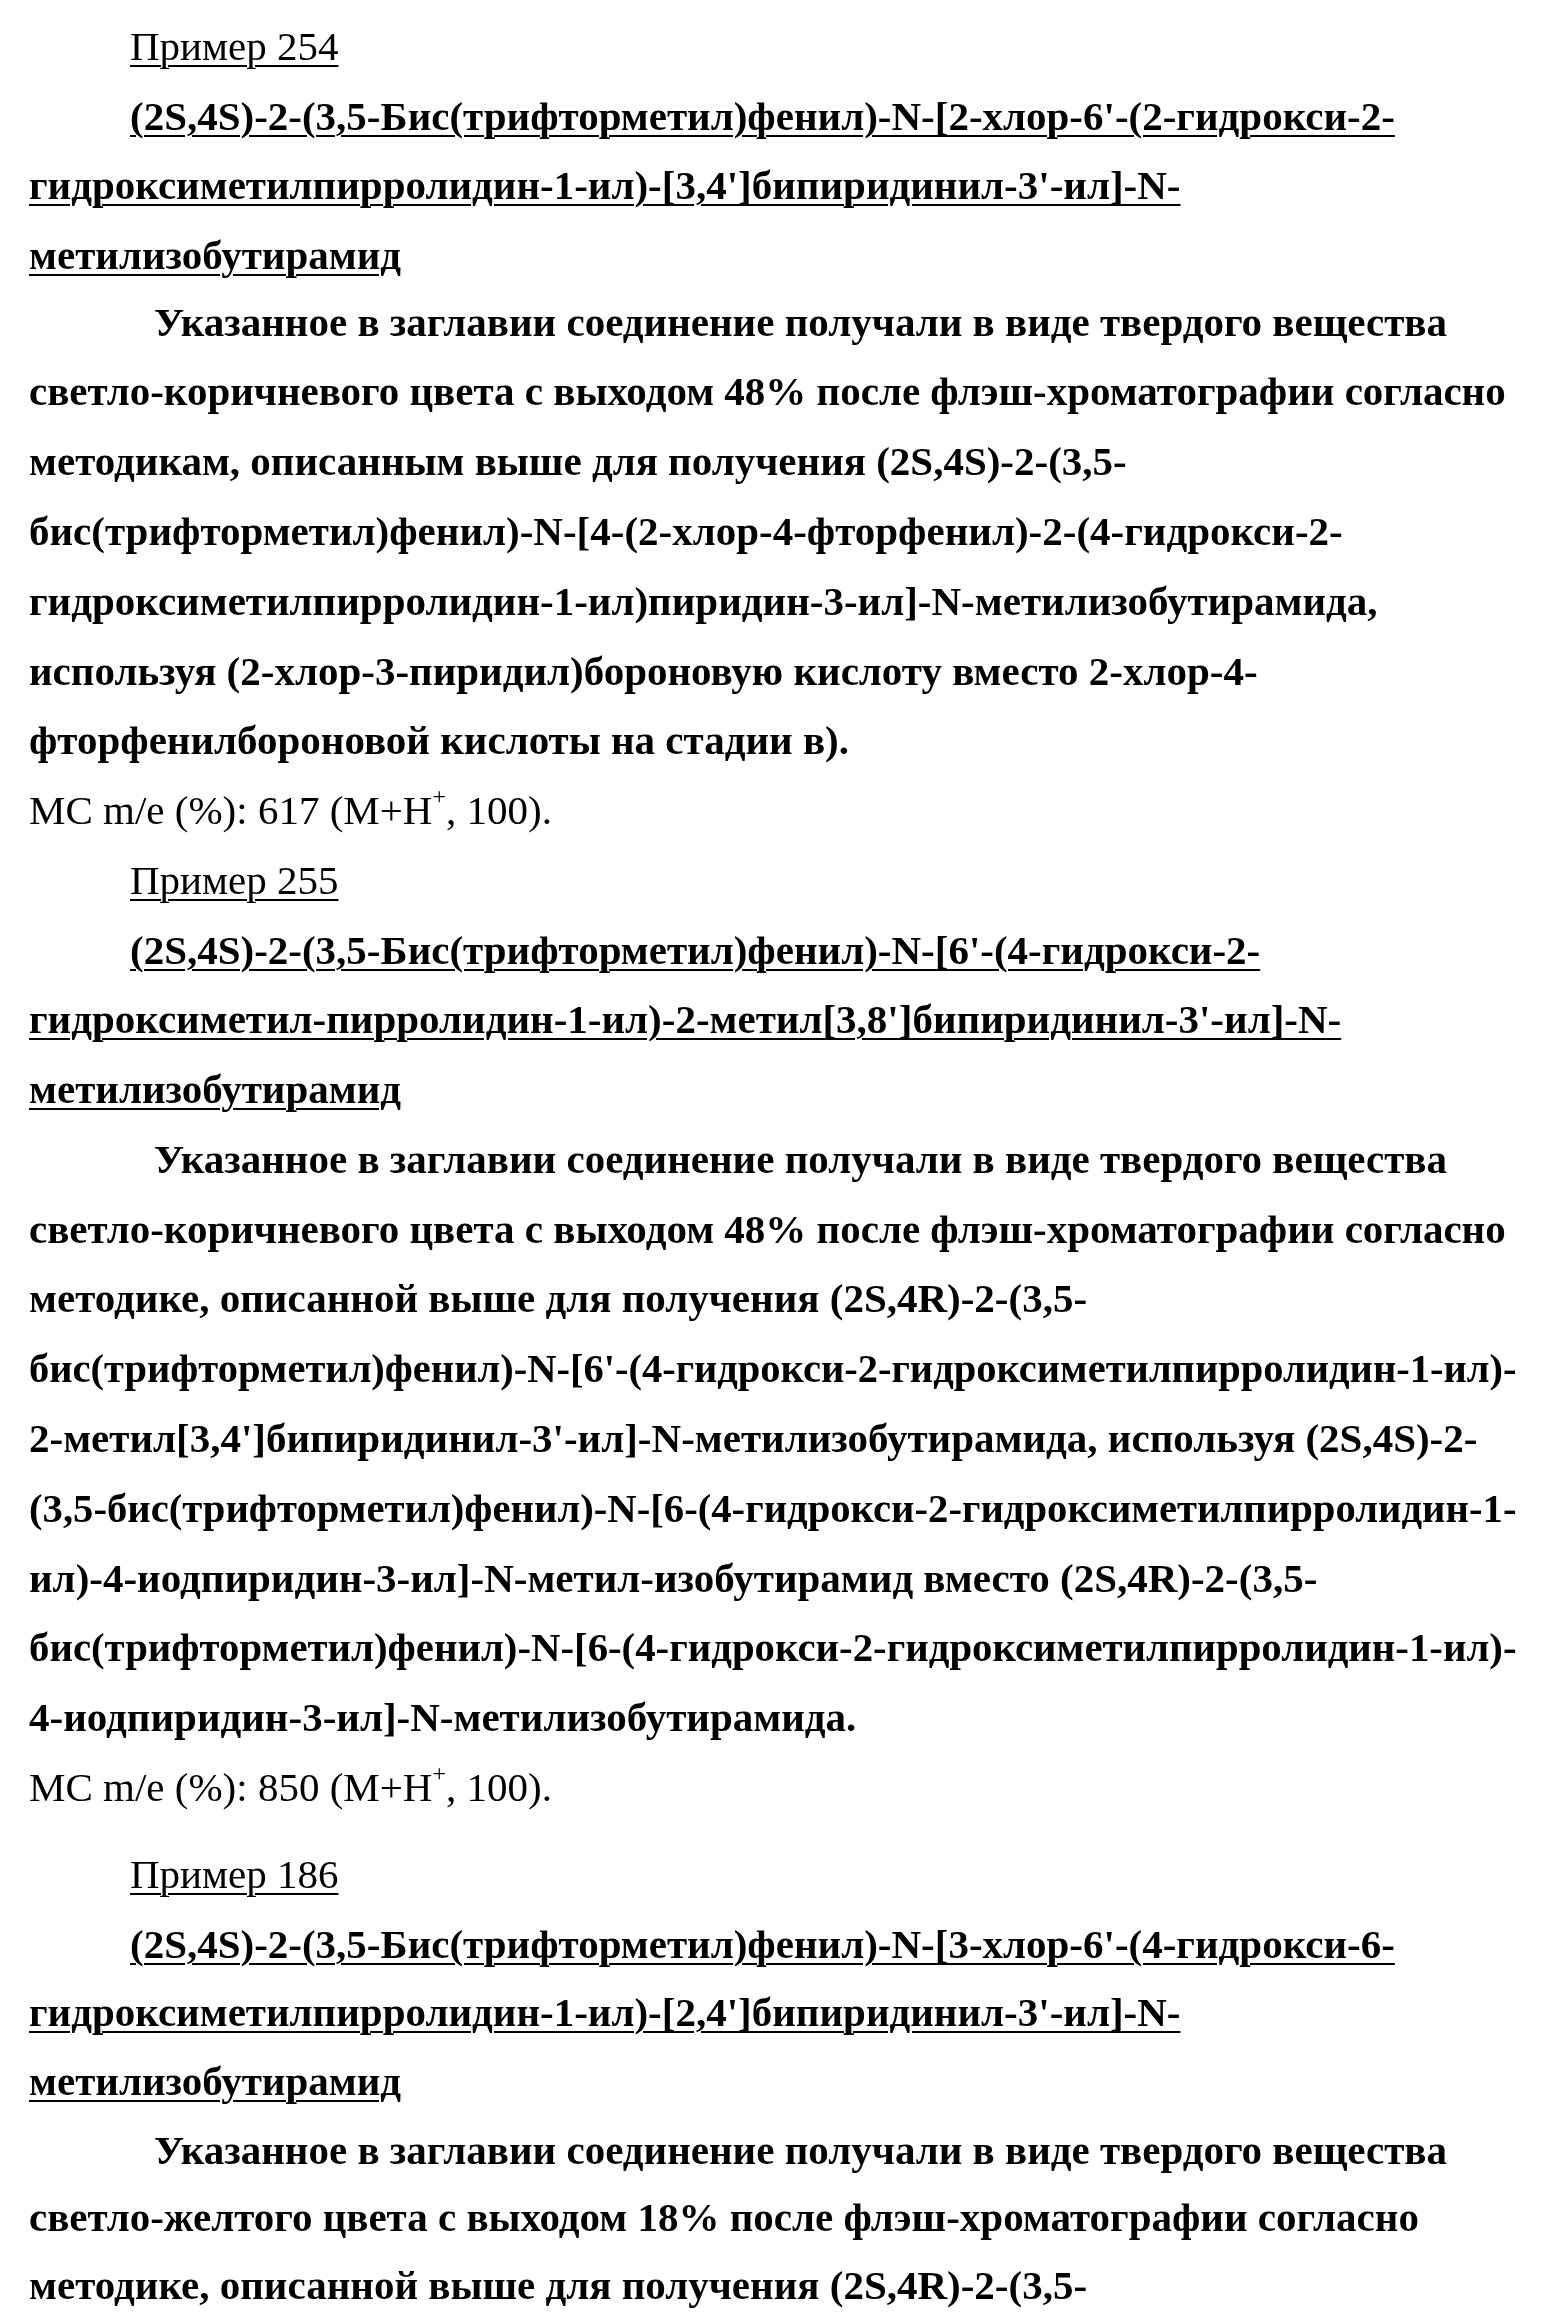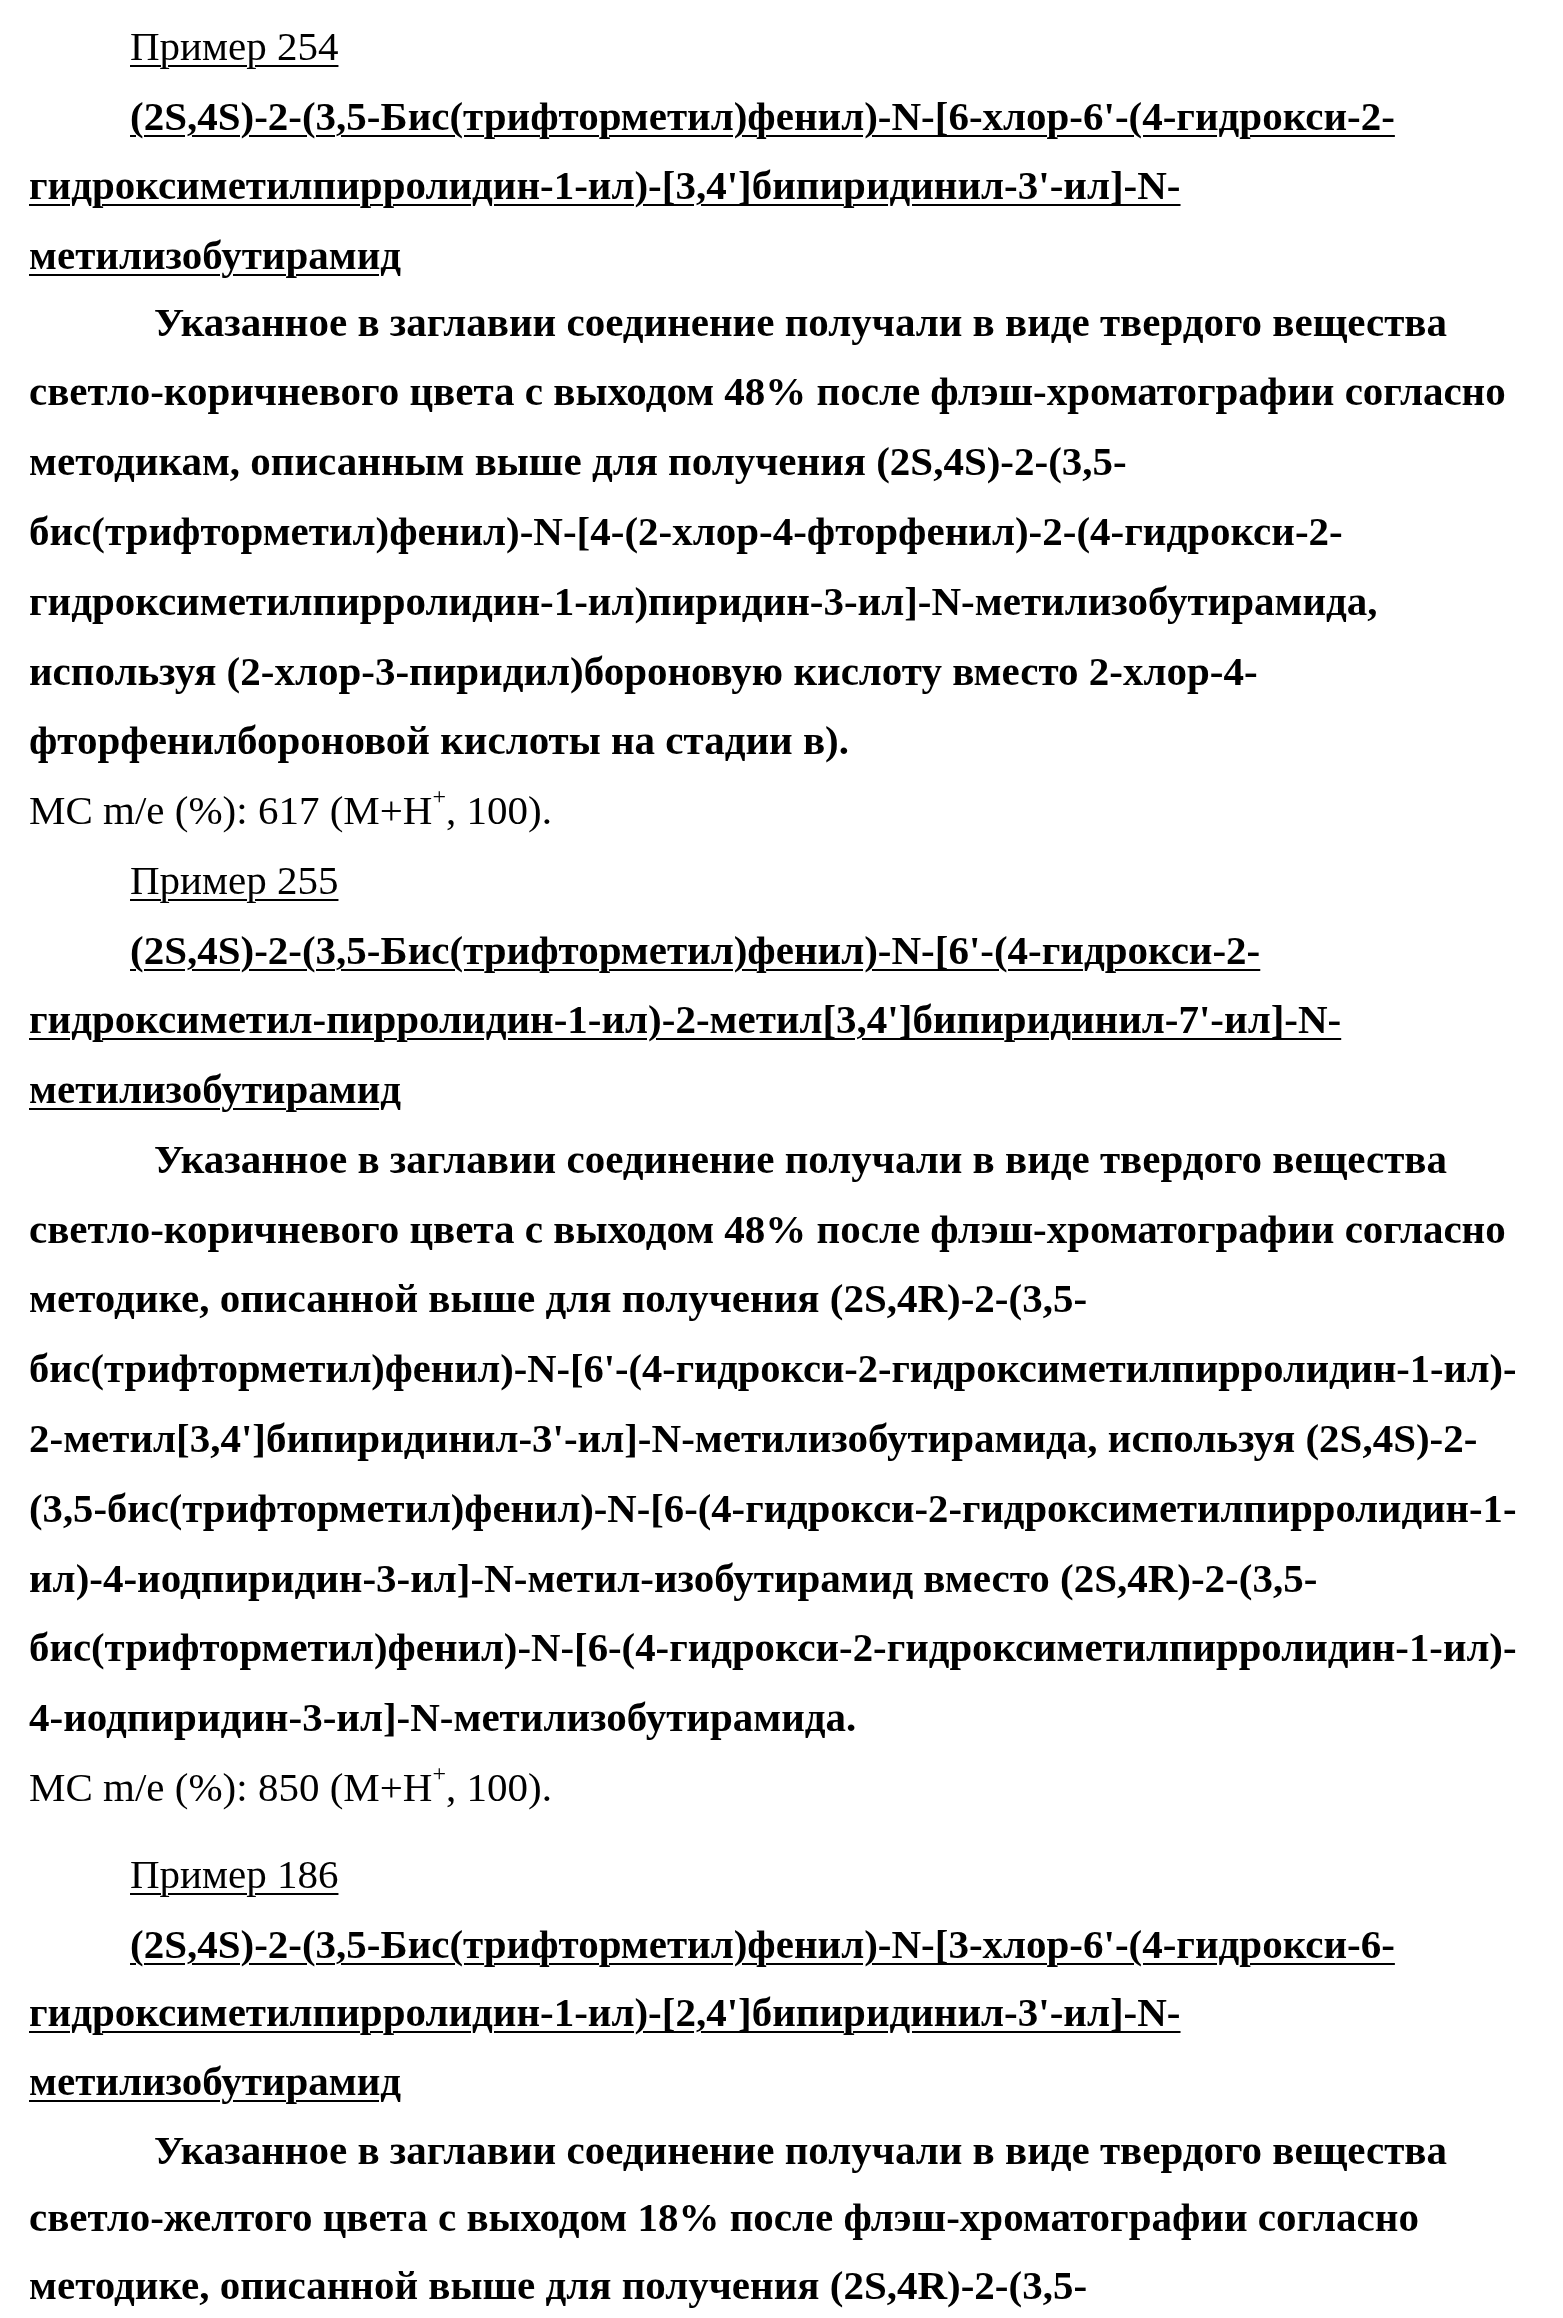--- a/index.html
+++ b/index.html
@@ -45,42 +45,42 @@
     }
   </style>
 </head>
 <body>
 
 <div class="page">
 
   <section>
     <div class="line regular ul" style="left:130px; top:18px;">Пример 254</div>
 
-    <div class="line bold ul" style="left:130px; top:88px;">(2S,4S)-2-(3,5-Бис(трифторметил)фенил)-N-[6-хлор-6'-(4-гидрокси-2-</div>
+    <div class="line bold ul" style="left:130px; top:88px;">(2S,4S)-2-(3,5-Бис(трифторметил)фенил)-N-[2-хлор-6'-(2-гидрокси-2-</div>
     <div class="line bold ul" style="left:29px; top:157px;">гидроксиметилпирролидин-1-ил)-[3,4']бипиридинил-3'-ил]-N-</div>
     <div class="line bold ul" style="left:29px; top:227px;">метилизобутирамид</div>
 
     <div class="line bold" style="left:154px; top:294px;">Указанное в заглавии соединение получали в виде твердого вещества</div>
     <div class="line bold" style="left:29px; top:363px;">светло-коричневого цвета с выходом 48% после флэш-хроматографии согласно</div>
     <div class="line bold" style="left:29px; top:433px;">методикам, описанным выше для получения (2S,4S)-2-(3,5-</div>
     <div class="line bold" style="left:29px; top:503px;">бис(трифторметил)фенил)-N-[4-(2-хлор-4-фторфенил)-2-(4-гидрокси-2-</div>
     <div class="line bold" style="left:29px; top:573px;">гидроксиметилпирролидин-1-ил)пиридин-3-ил]-N-метилизобутирамида,</div>
     <div class="line bold" style="left:29px; top:643px;">используя (2-хлор-3-пиридил)бороновую кислоту вместо 2-хлор-4-</div>
     <div class="line bold" style="left:29px; top:712px;">фторфенилбороновой кислоты на стадии в).</div>
 
     <div class="line regular" style="left:29px; top:782px;text-align:center;">
       <span>МС m/e (%): 617 (M+H</span><sup class="plus">+</sup><span>, 100).</span>
     </div>
   </section>
 
   <section>
     <div class="line regular ul" style="left:130px; top:852px;">Пример 255</div>
 
     <div class="line bold ul" style="left:130px; top:922px;">(2S,4S)-2-(3,5-Бис(трифторметил)фенил)-N-[6'-(4-гидрокси-2-</div>
-    <div class="line bold ul" style="left:29px; top:991px;">гидроксиметил-пирролидин-1-ил)-2-метил[3,4']бипиридинил-7'-ил]-N-</div>
+    <div class="line bold ul" style="left:29px; top:991px;">гидроксиметил-пирролидин-1-ил)-2-метил[3,8']бипиридинил-3'-ил]-N-</div>
     <div class="line bold ul" style="left:29px; top:1061px;">метилизобутирамид</div>
 
     <div class="line bold" style="left:154px; top:1131px;">Указанное в заглавии соединение получали в виде твердого вещества</div>
     <div class="line bold" style="left:29px; top:1201px;">светло-коричневого цвета с выходом 48% после флэш-хроматографии согласно</div>
     <div class="line bold" style="left:29px; top:1270px;">методике, описанной выше для получения (2S,4R)-2-(3,5-</div>
     <div class="line bold" style="left: 29px; top: 1340px; transform: scaleX(0.9878);">бис(трифторметил)фенил)-N-[6'-(4-гидрокси-2-гидроксиметилпирролидин-1-ил)-</div>
     <div class="line bold" style="left:29px; top:1410px;">2-метил[3,4']бипиридинил-3'-ил]-N-метилизобутирамида, используя (2S,4S)-2-</div>
     <div class="line bold" style="left: 29px; top: 1480px; transform: scaleX(0.9922);">(3,5-бис(трифторметил)фенил)-N-[6-(4-гидрокси-2-гидроксиметилпирролидин-1-</div>
     <div class="line bold" style="left:29px; top:1550px;">ил)-4-иодпиридин-3-ил]-N-метил-изобутирамид вместо (2S,4R)-2-(3,5-</div>
     <div class="line bold" style="left: 29px; top: 1619px; transform: scaleX(0.9953);">бис(трифторметил)фенил)-N-[6-(4-гидрокси-2-гидроксиметилпирролидин-1-ил)-</div>

